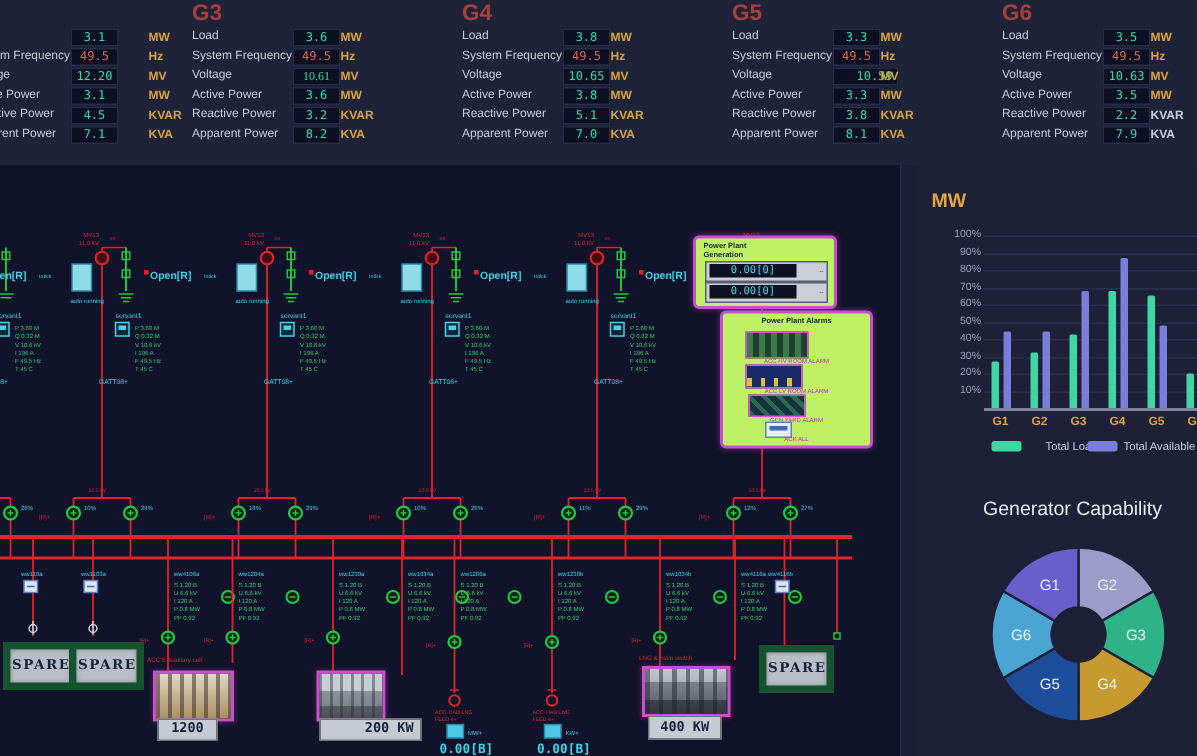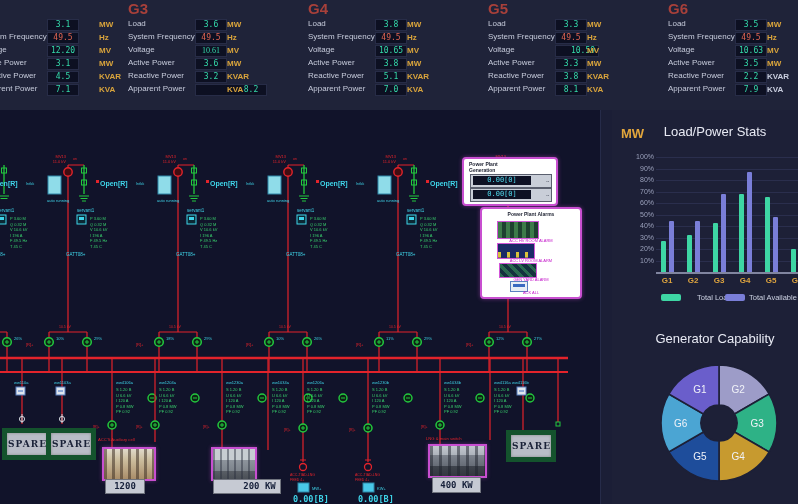--- a/index.html
+++ b/index.html
@@ -15,21 +15,21 @@
          font-size:8px;text-align:center;line-height:10px;color:#35dcab;
          font-family:"DejaVu Sans Mono",monospace;}
   .g-val.freq{color:#e06552;}
   .g-unit{position:absolute;font-size:8px;font-weight:bold;color:#d9a43c;white-space:nowrap;}
   .g-unit.dim{color:#c9cede;}
   
   .scada{position:absolute;left:0;top:110px;width:600px;height:394px;background:#11132a;}
   .scada svg{position:absolute;left:0;top:0;}
   .divider{position:absolute;left:600px;top:110px;width:12px;height:394px;background:#1b1e36;
            border-left:1px solid #262b49;border-right:1px solid #262b49;}
-  .gpanel{position:absolute;background:#ffffff;border:2px solid #c84fd0;border-radius:4px;
+  .gpanel{position:absolute;background:#bef264;border:2px solid #c84fd0;border-radius:4px;
           box-shadow:0 0 4px rgba(200,79,208,.45);}
   .gpanel .ptitle{position:absolute;left:5px;top:2px;font-size:5px;font-weight:bold;color:#1c2030;line-height:6px;}
   .lcd-row{position:absolute;left:6px;width:80px;height:12px;background:#c9ced8;border:1px solid #5a5f6e;}
   .lcd{position:absolute;left:2px;top:1px;width:58px;height:9px;background:#0e1124;color:#4fd9ec;
        font-family:"DejaVu Sans Mono",monospace;font-size:7px;line-height:9px;text-align:center;}
   .lcd-suffix{position:absolute;right:2px;top:3px;font-size:4px;color:#2a2f42;}
   .alarm-item{position:absolute;border:1px solid #d255d8;}
   .alarm-cap{position:absolute;left:0;width:100%;text-align:center;font-size:4px;color:#c316c9;white-space:nowrap;}
   .ai1{background:repeating-linear-gradient(90deg,#3d7a4a 0 4px,#1e4130 4px 8px),#2a5a3a;}
   .ai2{background:repeating-linear-gradient(90deg,#d8c23a 0 3px,#1a2a66 3px 9px),#1a2a66;
@@ -99,21 +99,21 @@
         <div class="g-row-label" style="left: 2px; top: 45px;">Voltage</div>
         <div class="g-val" style="left: 69px; top: 45px; font-family: Liberation Serif, serif;">10.61</div>
         <div class="g-unit" style="left: 101px; top: 46px;">MV</div>
         <div class="g-row-label" style="left: 2px; top: 58px;">Active Power</div>
         <div class="g-val" style="left: 69px; top: 58px;">3.6</div>
         <div class="g-unit" style="left: 101px; top: 59px;">MW</div>
         <div class="g-row-label" style="left: 2px; top: 71px;">Reactive Power</div>
         <div class="g-val" style="left: 69px; top: 71px;">3.2</div>
         <div class="g-unit" style="left: 101px; top: 72px;">KVAR</div>
         <div class="g-row-label" style="left: 2px; top: 84px;">Apparent Power</div>
-        <div class="g-val" style="left: 69px; top: 84px; padding-left: 40px;">8.2</div>
+        <div class="g-val" style="left: 69px; top: 84px;">8.2</div>
         <div class="g-unit" style="left: 101px; top: 85px;">KVA</div>
       </div>
       <div class="gen-panel" style="left: 306px;">
         <div class="gen-title">G4</div>
         <div class="g-row-label" style="left: 2px; top: 19px;">Load</div>
         <div class="g-val" style="left: 69px; top: 19px;">3.8</div>
         <div class="g-unit" style="left: 101px; top: 20px;">MW</div>
         <div class="g-row-label" style="left: 2px; top: 32px;">System Frequency</div>
         <div class="g-val freq" style="left: 69px; top: 32px;">49.5</div>
         <div class="g-unit" style="left: 101px; top: 33px;">Hz</div>
@@ -575,21 +575,20 @@
     <div class="thumb t-building" style="left:211px;top:337px;width:42px;height:30px;"></div>
     <div class="tlabel" style="left:213px;top:369px;width:41px;height:13px;line-height:13px;padding-left:25px;">200 KW</div>
     <div class="thumb t-genset" style="left:428px;top:334px;width:55px;height:30px;"></div>
     <div class="tlabel" style="left:432px;top:367px;width:47px;height:14px;line-height:14px;">400 KW</div>
   </div>
 
   <div class="divider"></div>
 
   <div class="right-panel">
     <div class="mw-label">MW</div>
-    <div class="rp-title" style="left:28px;top:14px;width:150px;">Load/Power Stats</div>
     <div id="barchart"></div>
     <div class="lg-swatch" id="lg1" style="left: 49px; top: 184px; background: rgb(62, 214, 164);"></div>
     <div class="lg-text" style="left:85px;top:183px;">Total Load</div>
     <div class="lg-swatch" id="lg2" style="left: 113px; top: 184px; background: rgb(122, 126, 216);"></div>
     <div class="lg-text" style="left:137px;top:183px;">Total Available Power</div>
     <div class="rp-title" style="left:18px;top:221px;width:170px;">Generator Capability</div>
     <svg class="rp-svg" width="186" height="394" viewBox="0 0 186 394">
         <path d="M 107 255 A 58 58 0 0 1 157.22947341949742 284 L 122.57113676004421 304.01 A 17.98 17.98 0 0 0 107 295.02 Z" fill="#9d9cc8" stroke="#1d2037" stroke-width="1.6"></path>
         <text x="126.14" y="283.3485475431317" text-anchor="middle" fill="#f0f2f8" font-size="10" font-family="&quot;Liberation Sans&quot;,sans-serif">G2</text>
         <path d="M 157.22947341949742 284 A 58 58 0 0 1 157.22947341949745 342 L 122.57113676004421 321.99 A 17.98 17.98 0 0 0 122.57113676004421 304.01 Z" fill="#2eb286" stroke="#1d2037" stroke-width="1.6"></path>

